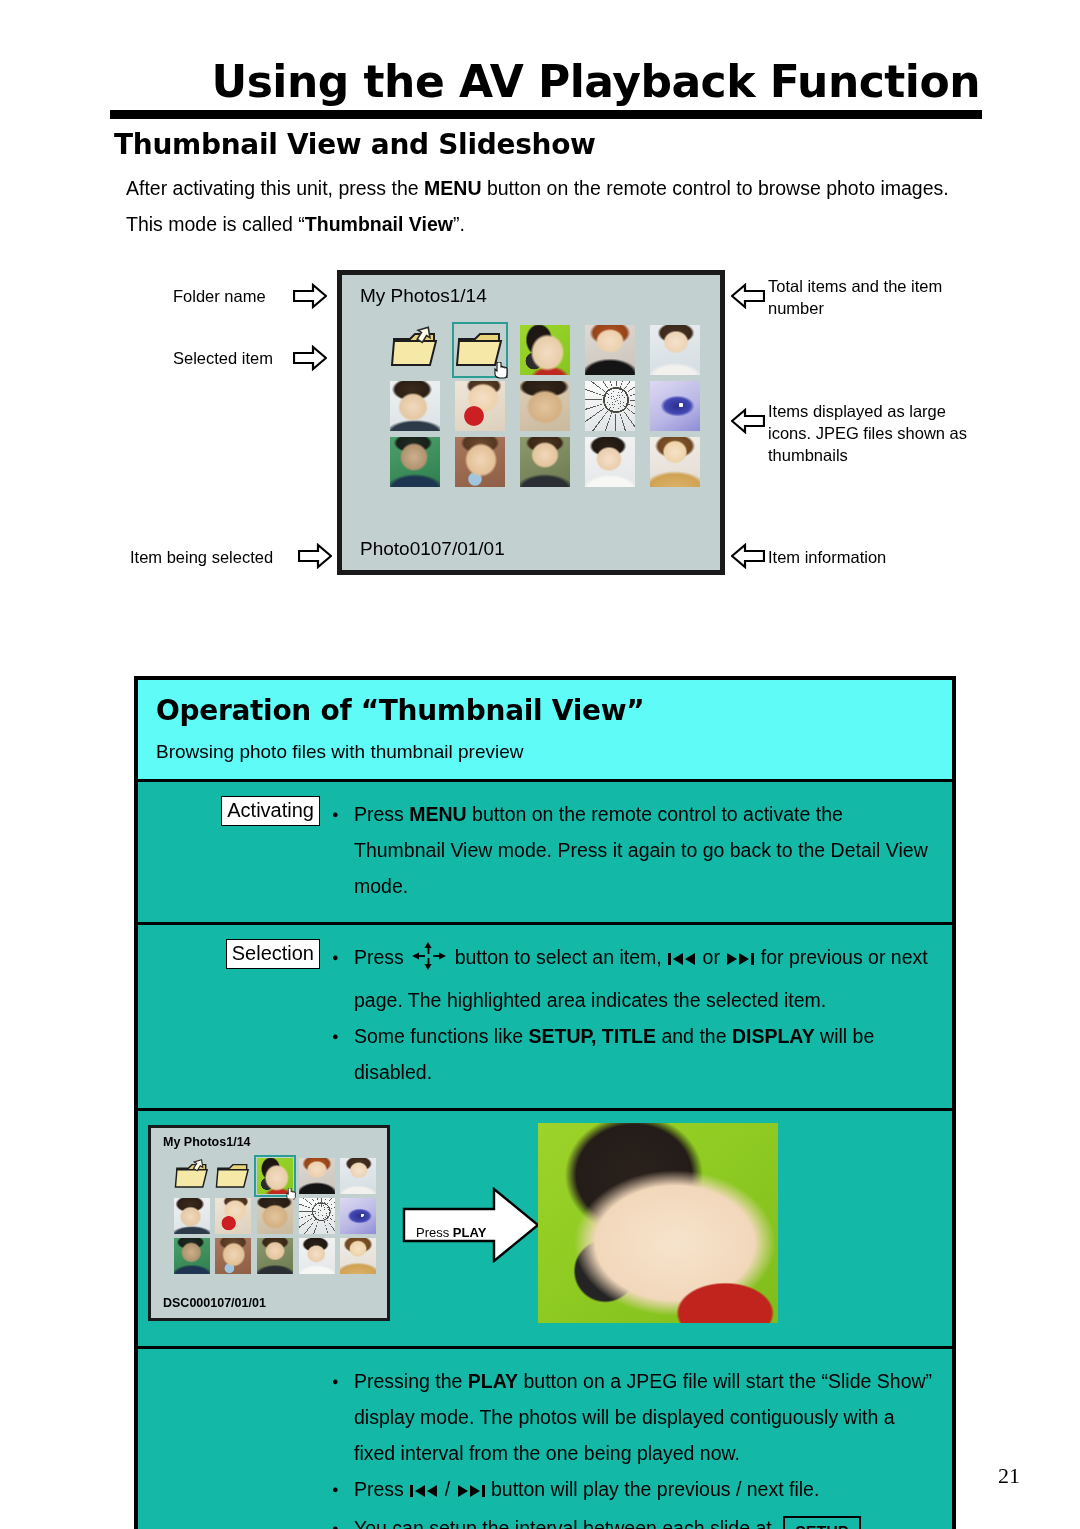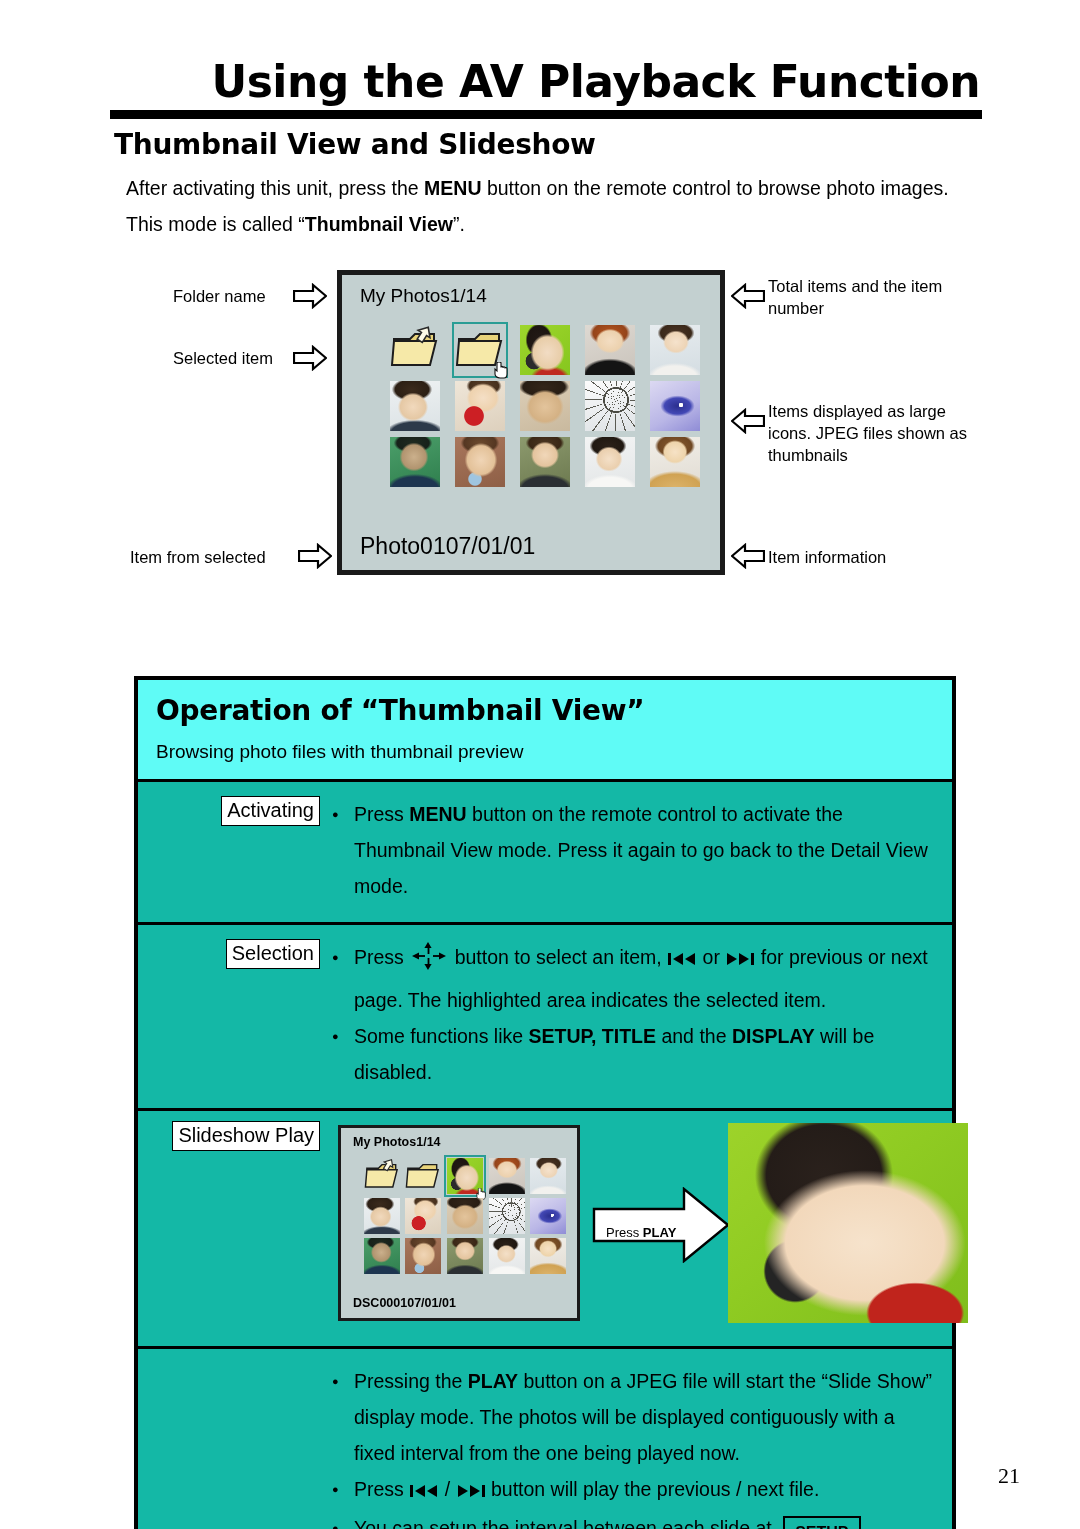--- a/index.html
+++ b/index.html
@@ -71,21 +71,21 @@
     box-sizing: border-box;
   }
   .tv-hdr, .tv-ftr {
     position: absolute;
     left: 0; right: 0;
     display: flex;
     box-sizing: border-box;
   }
   .tv-big { left: 337px; top: 270px; width: 388px; height: 305px; }
   .tv-big .tv-hdr { top: 10px; padding: 0 18px; font-size: 19px; }
-  .tv-big .tv-ftr { bottom: 10px; padding: 0 18px; font-size: 23px; }
+  .tv-big .tv-ftr { bottom: 10px; padding: 0 18px; font-size: 19px; }
 
   .grid {
     position: absolute;
     display: grid;
     grid-template-columns: repeat(5, 1fr);
     justify-items: center;
     align-items: center;
   }
   .tv-big .grid {
     left: 44px; right: 16px; top: 50px;
@@ -267,21 +267,21 @@
     </svg>
 </div>
 
 <div class="callout" style="left:173px; top:347px;">Selected item</div>
 <div class="arrow-r" style="left:293px; top:345px;">
   <svg viewBox="0 0 34 26" width="34" height="26">
       <path d="M1,8 L20,8 L20,2 L33,13 L20,24 L20,18 L1,18 Z" fill="#fff" stroke="#000" stroke-width="2.2"></path>
     </svg>
 </div>
 
-<div class="callout" style="left:130px; top:546px;">Item from selected</div>
+<div class="callout" style="left:130px; top:546px;">Item being selected</div>
 <div class="arrow-r" style="left:298px; top:543px;">
   <svg viewBox="0 0 34 26" width="34" height="26">
       <path d="M1,8 L20,8 L20,2 L33,13 L20,24 L20,18 L1,18 Z" fill="#fff" stroke="#000" stroke-width="2.2"></path>
     </svg>
 </div>
 
 <div class="arrow-l" style="left:731px; top:283px;">
   <svg viewBox="0 0 34 26" width="34" height="26">
       <path d="M33,8 L14,8 L14,2 L1,13 L14,24 L14,18 L33,18 Z" fill="#fff" stroke="#000" stroke-width="2.2"></path>
     </svg>
@@ -421,23 +421,20 @@
               </g>
             </svg></span><span> for previous or next page. The highlighted area indicates the selected item.</span>
       </div>
       <div class="bullet-line">
         <span>Some functions like </span><b>SETUP, TITLE</b><span> and the </span><b>DISPLAY</b><span> will be disabled.</span>
       </div>
     </div>
   </div>
 
   <div class="slide-row">
-    <div class="op-label-col">
-      <span class="tagbox">Slideshow  Play</span>
-    </div>
     <div class="slide-media">
 
       <div class="tv tv-small">
         <div class="tv-hdr">
           <span>My Photos</span>
           <span>1/14</span>
         </div>
         <div class="grid" id="small-grid">
             <div class="cell">
               <div class="folder"><svg viewBox="0 0 50 44" width="36" height="32">

